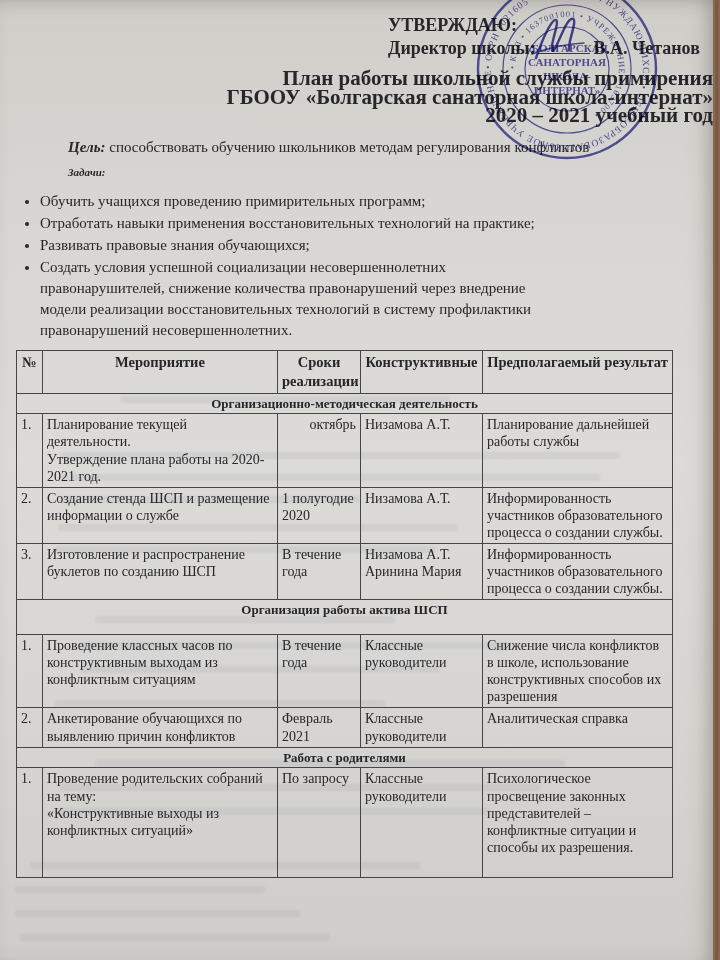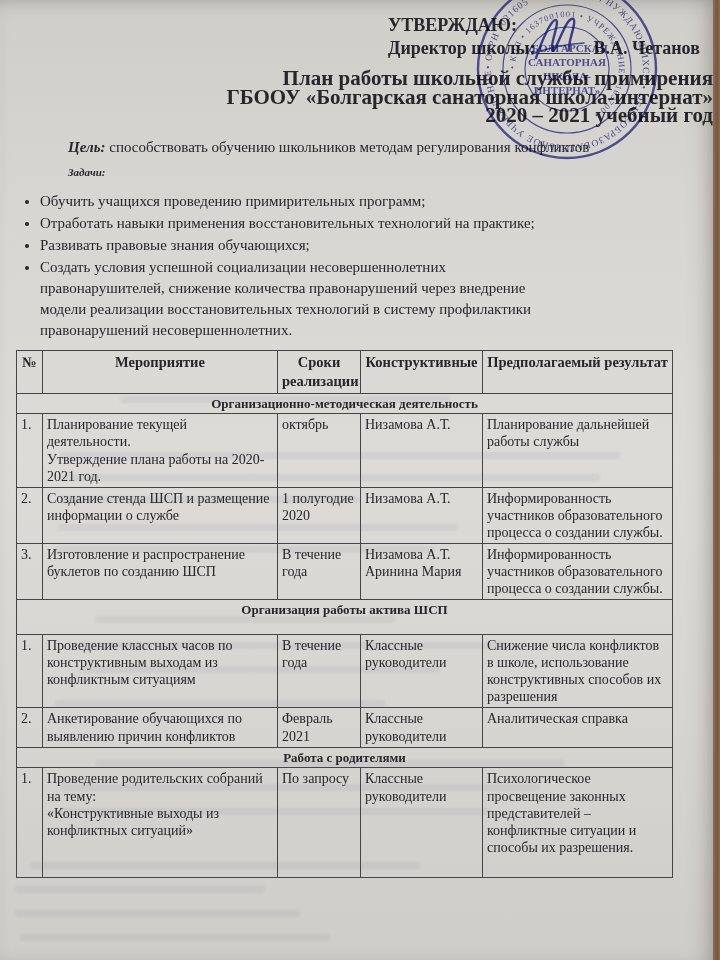--- a/index.html
+++ b/index.html
@@ -131,21 +131,21 @@
       <th class="hdr">Предполагаемый результат</th>
     </tr>
 
     <tr>
       <td class="section" colspan="5">Организационно-методическая деятельность</td>
     </tr>
     <tr>
       <td class="num">1.</td>
       <td>Планирование текущей деятельности.
 Утверждение плана работы на 2020-2021 год.</td>
-      <td style="text-align:left">октябрь</td>
+      <td style="text-align:right">октябрь</td>
       <td>Низамова А.Т.</td>
       <td>Планирование дальнейшей работы службы</td>
     </tr>
     <tr>
       <td class="num">2.</td>
       <td>Создание стенда ШСП и размещение информации о службе</td>
       <td>1 полугодие 2020</td>
       <td>Низамова А.Т.</td>
       <td>Информированность участников образовательного процесса о создании службы.</td>
     </tr>

